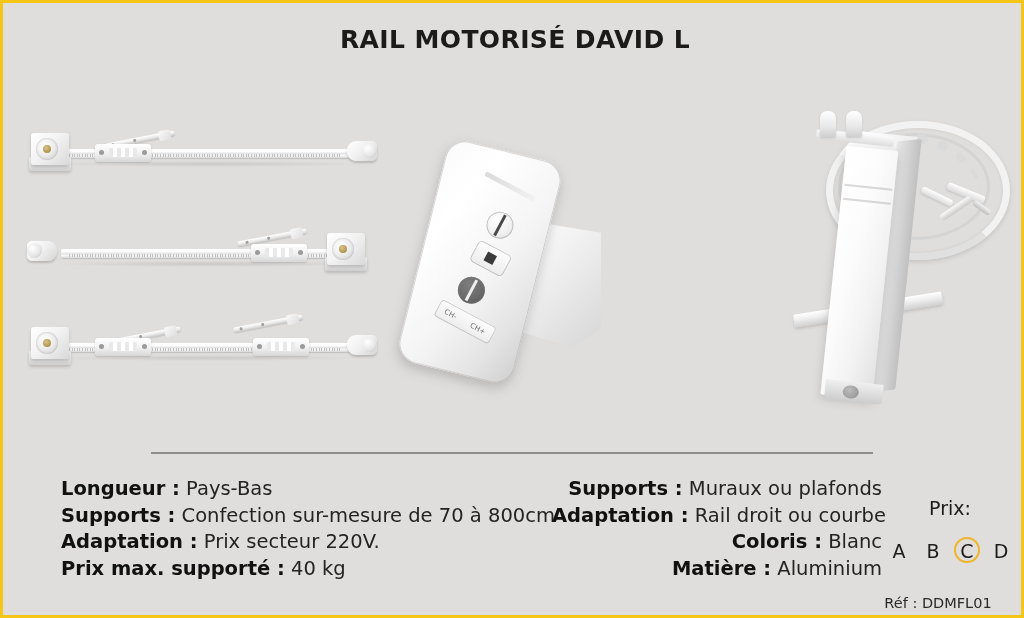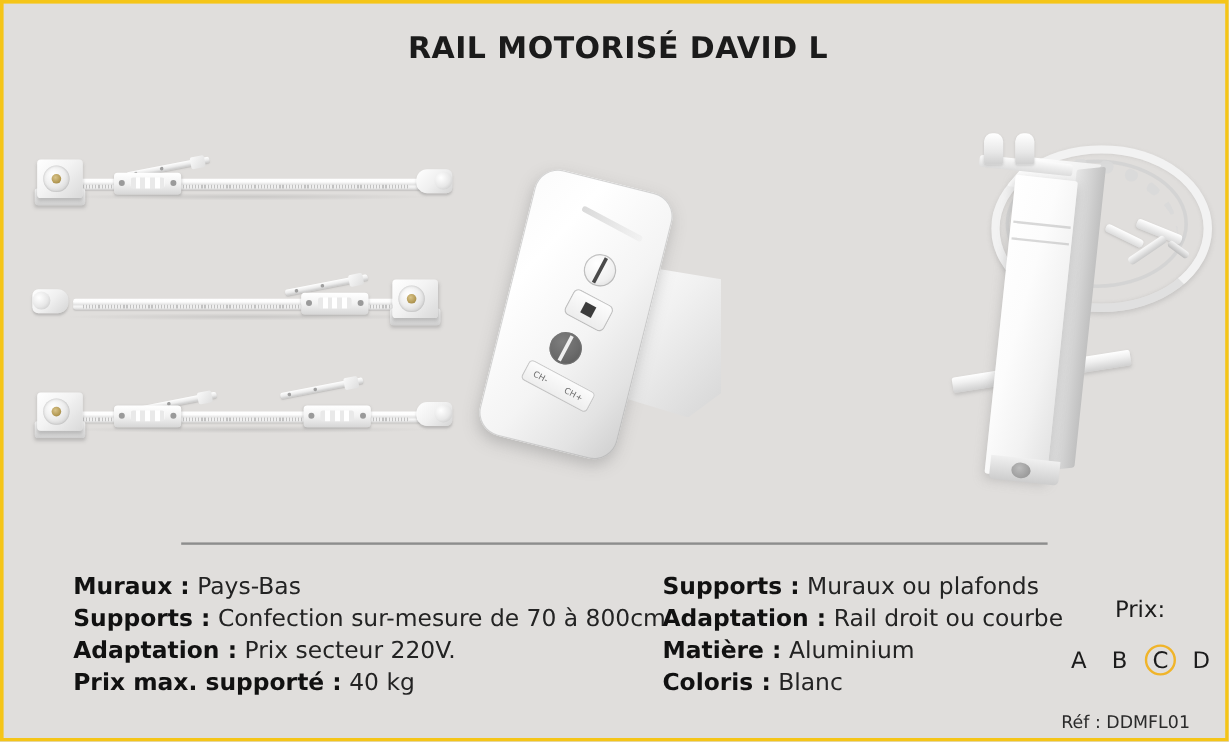--- a/index.html
+++ b/index.html
@@ -46,21 +46,21 @@
     height: 2px;
     background: #8d8d8d;
   }
 
   
   .spec-col {
     position: absolute;
     color: #161616;
   }
   #spec-left  { left: 58px;  top: 473px; width: 500px; }
-  #spec-right { left: 549px; top: 473px; width: 330px; }
+  #spec-right { left: 549px; top: 473px; width: 330px; text-align: right; }
 
   .spec-row {
     font-size: 19.5px;
     line-height: 26.5px;
     white-space: nowrap;
   }
   .spec-label {
     font-weight: bold;
     color: #111111;
   }
@@ -693,21 +693,21 @@
       <div class="rail-lip"></div>
       <div class="clip c1"></div>
       <div class="clip c2"></div>
     </div>
   </div>
 
   <div id="divider"></div>
 
   <div class="spec-col" id="spec-left">
     <div class="spec-row">
-      <span class="spec-label">Muraux :</span>
+      <span class="spec-label">Longueur :</span>
       <span class="spec-value">Pays-Bas</span>
     </div>
     <div class="spec-row">
       <span class="spec-label">Supports :</span>
       <span class="spec-value">Confection sur-mesure de 70 à 800cm</span>
     </div>
     <div class="spec-row">
       <span class="spec-label">Adaptation :</span>
       <span class="spec-value">Prix secteur 220V.</span>
     </div>
@@ -720,26 +720,26 @@
   <div class="spec-col" id="spec-right">
     <div class="spec-row">
       <span class="spec-label">Supports :</span>
       <span class="spec-value">Muraux ou plafonds</span>
     </div>
     <div class="spec-row">
       <span class="spec-label">Adaptation :</span>
       <span class="spec-value">Rail droit ou courbe</span>
     </div>
     <div class="spec-row">
+      <span class="spec-label">Coloris :</span>
+      <span class="spec-value">Blanc</span>
+    </div>
+    <div class="spec-row">
       <span class="spec-label">Matière :</span>
       <span class="spec-value">Aluminium</span>
-    </div>
-    <div class="spec-row">
-      <span class="spec-label">Coloris :</span>
-      <span class="spec-value">Blanc</span>
     </div>
   </div>
 
   <div id="price-block">
     <div id="price-label">Prix:</div>
     <div id="price-tiers">
       <div class="tier">A</div>
       <div class="tier">B</div>
       <div class="tier selected">C</div>
       <div class="tier">D</div>

